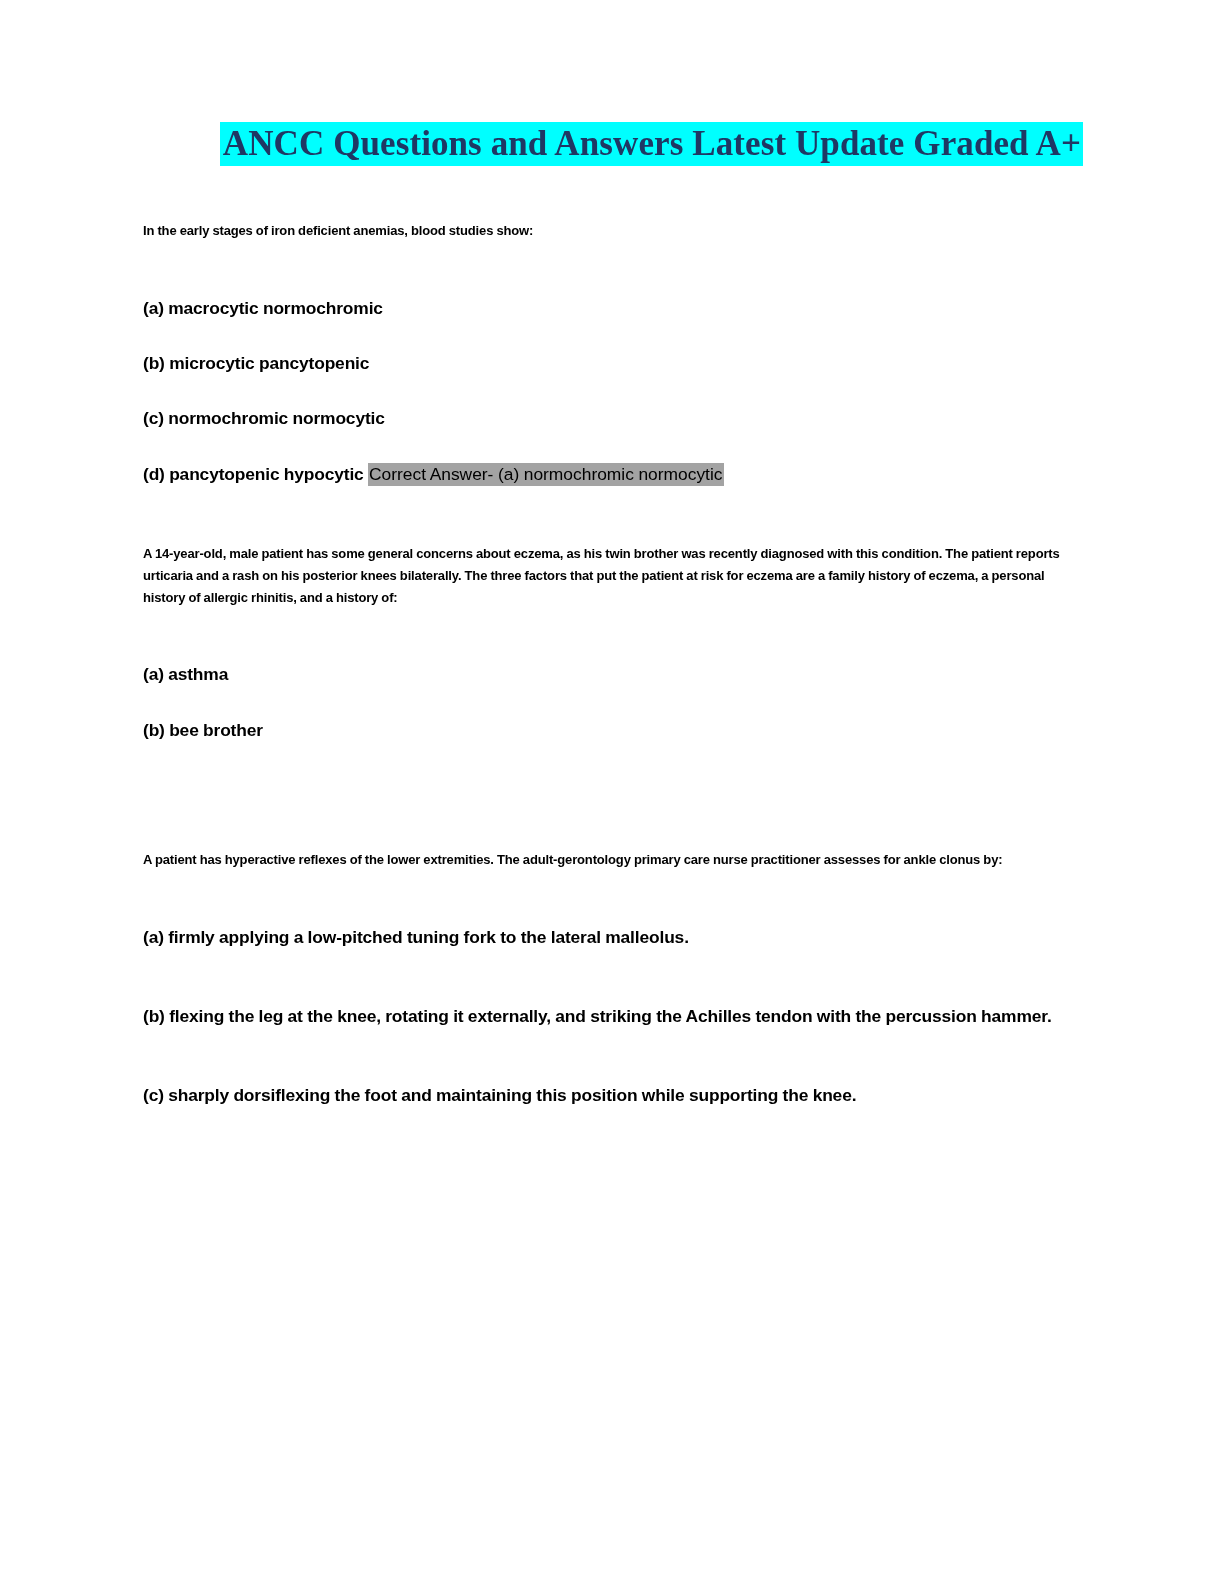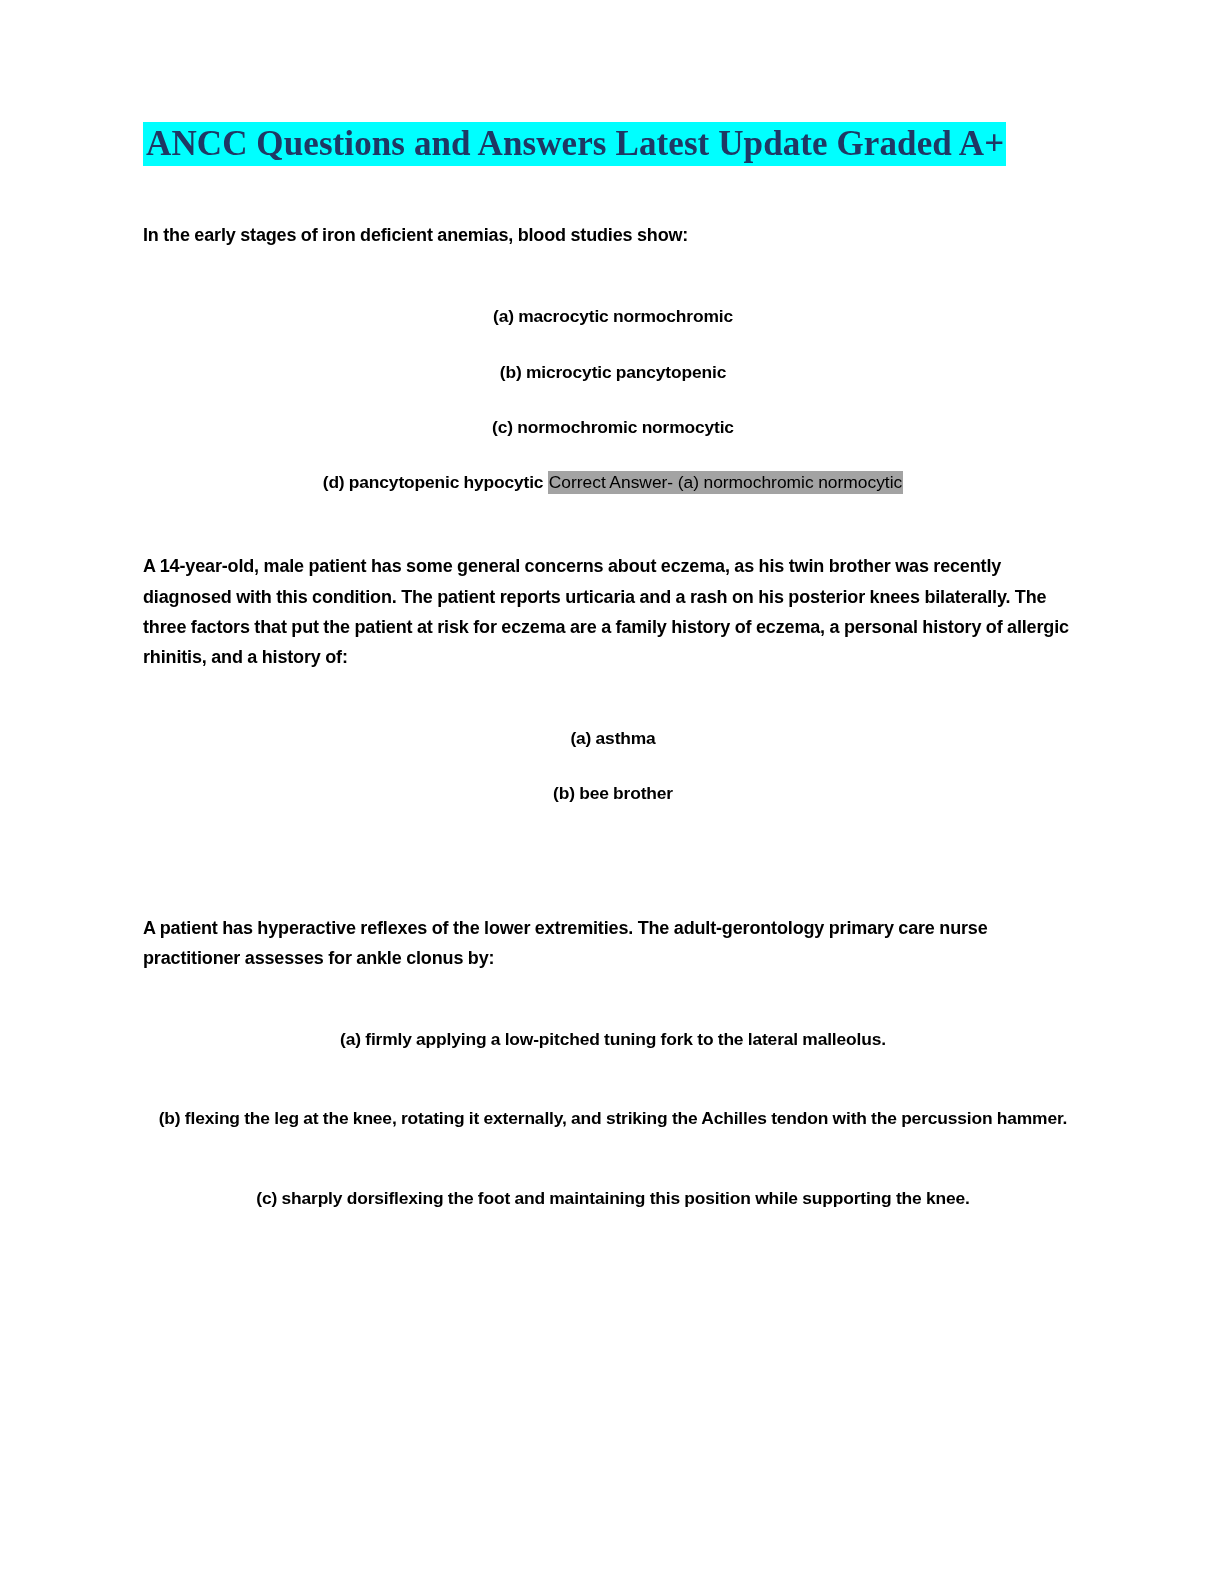--- a/index.html
+++ b/index.html
@@ -32,46 +32,46 @@
   .doc-title {
     font-family: "Liberation Serif", "DejaVu Serif", serif;
     font-weight: bold;
     font-size: 35px;
     line-height: 1.26;
     color: #1F3864;
     margin: 0 0 0 0;
     padding: 0;
     letter-spacing: 0.1px;
     white-space: nowrap;
+    text-align: right;
   }
   .doc-title .hl-cyan {
     background-color: #00FFFF;
     padding: 2px 2px 3px 3px;
     box-decoration-break: clone;
     -webkit-box-decoration-break: clone;
   }
 
   
   .q-block {
-    font-size: 18px;
+    font-size: 13px;
     line-height: 1.68;
     color: #000000;
     font-weight: 600;
     letter-spacing: -0.15px;
     word-spacing: -0.3px;
   }
 
   .opt {
     font-size: 17.4px;
     line-height: 1.68;
     color: #000000;
     font-weight: 600;
     letter-spacing: -0.15px;
     word-spacing: -0.3px;
-    text-align: center;
   }
 
   .hl-yellow {
     background-color: #a3a3a3;
     color: #000000;
     font-weight: 400;
     letter-spacing: 0px;
     padding: 1px 1px 2px 1px;
     box-decoration-break: clone;
     -webkit-box-decoration-break: clone;

